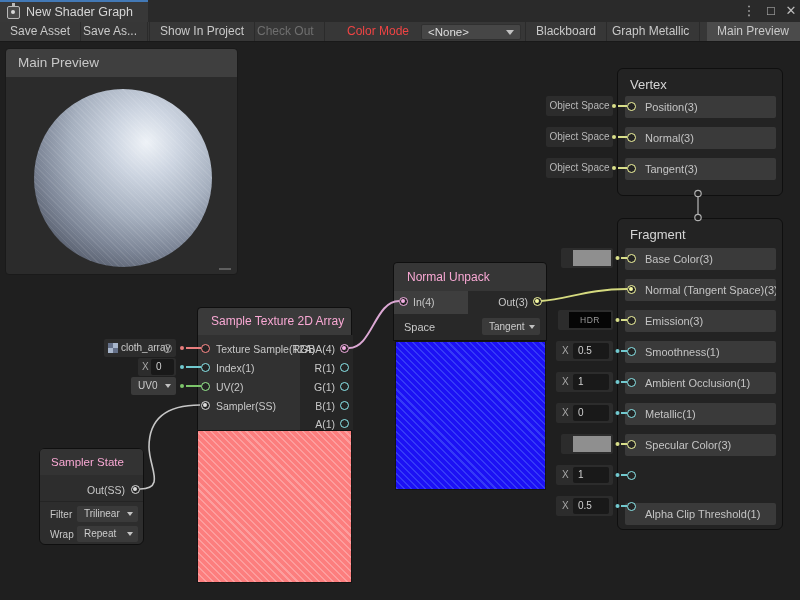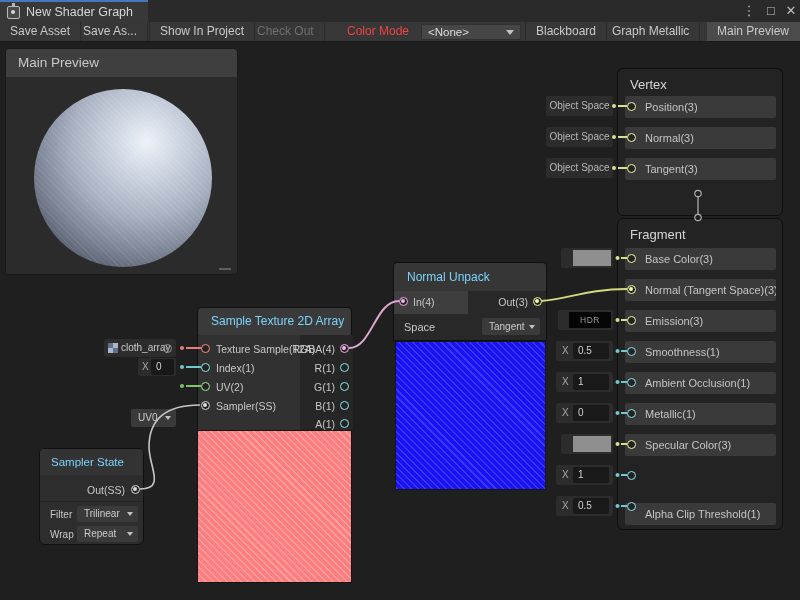--- a/index.html
+++ b/index.html
@@ -65,21 +65,21 @@
        color:#9a9a9a;font-size:8.5px;line-height:16px;text-align:center;letter-spacing:.5px;}
   .w-float{width:57px;height:20px;color:#a8a8a8;font-size:10px;}
   .w-float .xl{position:absolute;left:6px;top:0;line-height:20px;}
   .w-float .nf{position:absolute;left:17px;top:2px;width:36px;height:16px;background:#191919;border-radius:2px;
        color:#d0d0d0;line-height:16px;padding-left:5px;box-sizing:border-box;}
   .dd{background:#3a3a3a;border-radius:2px;color:#cccccc;font-size:10px;position:absolute;box-sizing:border-box;}
   .dd .dtxt{position:absolute;left:7px;top:0;line-height:16px;white-space:nowrap;}
   .dd .tri{right:5px;top:6px;border-left-width:3.5px;border-right-width:3.5px;border-top-width:4px;}
   
   .stitle{position:absolute;left:0;top:0;right:0;height:27px;background:#3a3a3a;border-radius:4px 4px 0 0;
-       color:#7dd3fc;font-size:12px;line-height:27px;padding-left:13px;}
+       color:#f9a8d4;font-size:12px;line-height:27px;padding-left:13px;}
   .s-lab{position:absolute;color:#c8c8c8;font-size:10.5px;white-space:nowrap;}
   .prev-red{position:absolute;left:197px;top:430px;width:155px;height:153px;z-index:11;background:#fc7e7e;
        border:1px solid #141414;box-sizing:border-box;}
   .prev-red::after{content:"";position:absolute;inset:0;
        background:repeating-linear-gradient(45deg, rgba(255,255,255,.25) 0 1.5px, rgba(0,0,0,0) 1.5px 5px);}
   .prev-blue{position:absolute;left:395px;top:341px;width:151px;height:149px;z-index:11;background:#1c11f4;
        border:1px solid #141414;box-sizing:border-box;}
   .prev-blue::after{content:"";position:absolute;inset:0;
        background:repeating-linear-gradient(45deg, rgba(110,150,255,.3) 0 1.5px, rgba(0,0,0,0) 1.5px 5px);}
   .tex-icon{position:absolute;left:4px;top:4px;width:10px;height:10px;
@@ -118,21 +118,21 @@
   <div class="tbtn active" style="left:707px;width:73px;">Main Preview</div>
 
   <div class="mp-panel">
     <div class="mp-header">
       <div class="mp-title">Main Preview</div>
     </div>
     <div class="sphere"></div>
     <div class="mp-grip"></div>
   </div>
 
-  <div class="node" style="left:617px;top:68px;width:166px;height:148px;">
+  <div class="node" style="left:617px;top:68px;width:166px;height:128px;">
     <div class="ntitle">Vertex</div>
     <div class="blk" style="top:27px;"><span>Position(3)</span></div>
     <div class="blk" style="top:58px;"><span>Normal(3)</span></div>
     <div class="blk" style="top:89px;"><span>Tangent(3)</span></div>
   </div>
 
   <div class="w-box w-objspace" style="left:546px;top:96px;">Object Space</div>
   <div class="w-box w-objspace" style="left:546px;top:127px;">Object Space</div>
   <div class="w-box w-objspace" style="left:546px;top:158px;">Object Space</div>
 
@@ -196,21 +196,21 @@
 
   <div class="w-box" style="left:104px;top:339px;width:72px;height:18px;">
     <span class="tex-icon"></span>
     <span style="position:absolute;left:17px;top:0;line-height:18px;font-size:10px;color:#cccccc;">cloth_array</span>
     <span class="picker"></span>
   </div>
   <div class="w-box w-float" style="left:138px;top:358px;width:38px;height:18px;">
     <span class="xl" style="left:4px;line-height:18px;">X</span>
     <span class="nf" style="left:13px;top:1px;width:23px;">0</span>
   </div>
-  <div class="dd" style="left:131px;top:377px;width:45px;height:18px;margin-top:32px;">
+  <div class="dd" style="left:131px;top:377px;width:45px;height:18px;">
     <span class="dtxt" style="line-height:18px;">UV0</span>
     <span class="tri" style="top:7px;"></span>
   </div>
 
   <div class="node" style="left:393px;top:262px;width:154px;height:79px;border-radius:4px 4px 0 0;background:#282828;">
     <div class="stitle" style="height:28px;line-height:28px;background:#363636;">Normal Unpack</div>
     <div class="abs" style="left:0;top:28px;width:74px;height:23px;background:#3e3e3e;"></div>
     <div class="s-lab" style="left:19px;top:33px;">In(4)</div>
     <div class="s-lab" style="right:18px;top:33px;">Out(3)</div>
     <div class="s-lab" style="left:10px;top:58px;font-size:11px;">Space</div>

